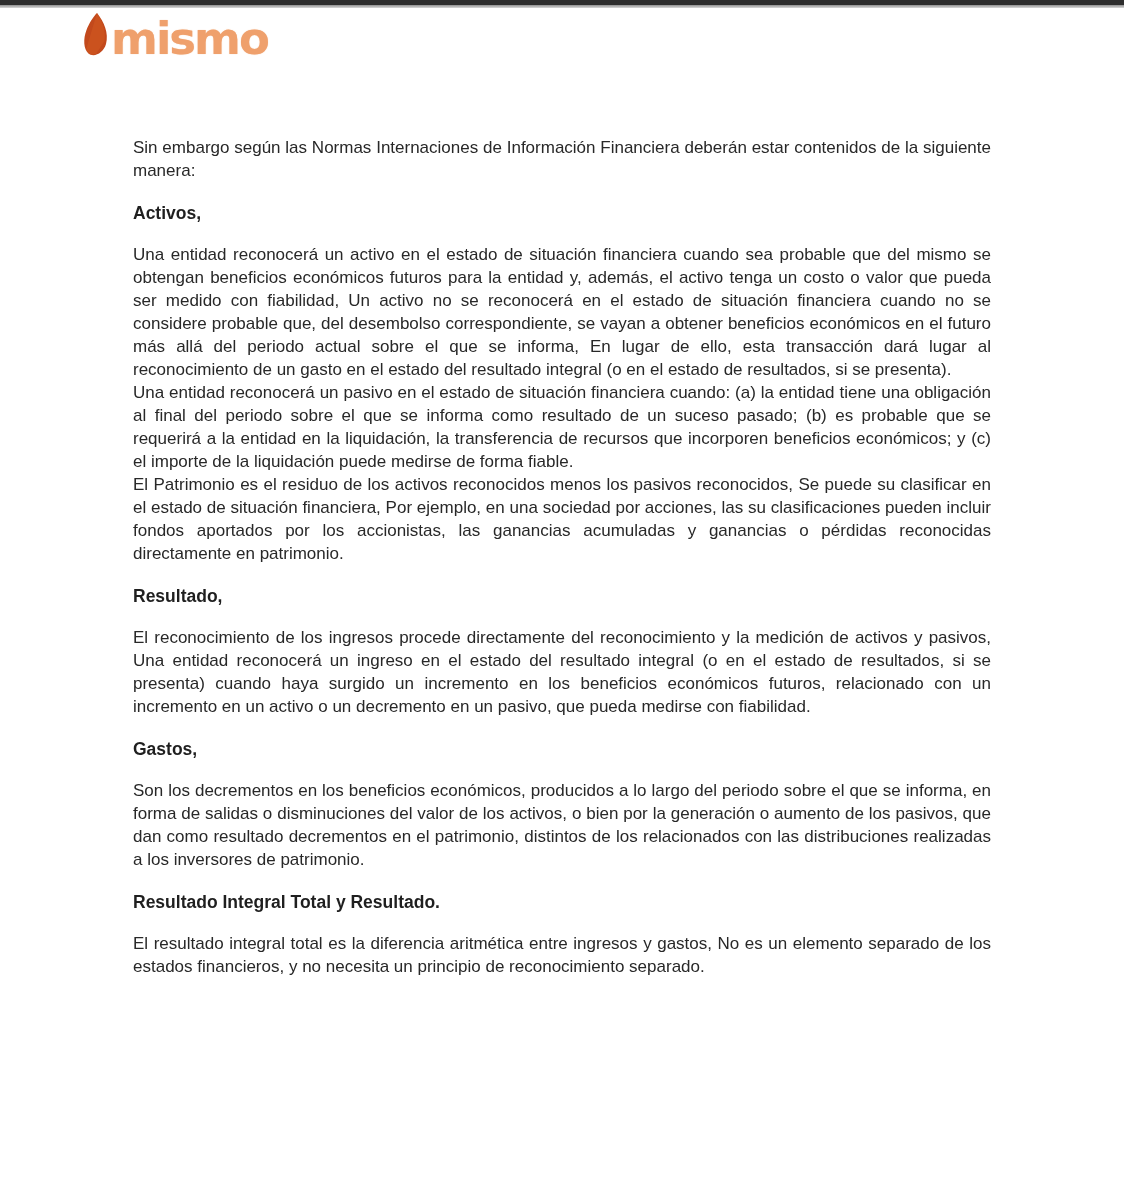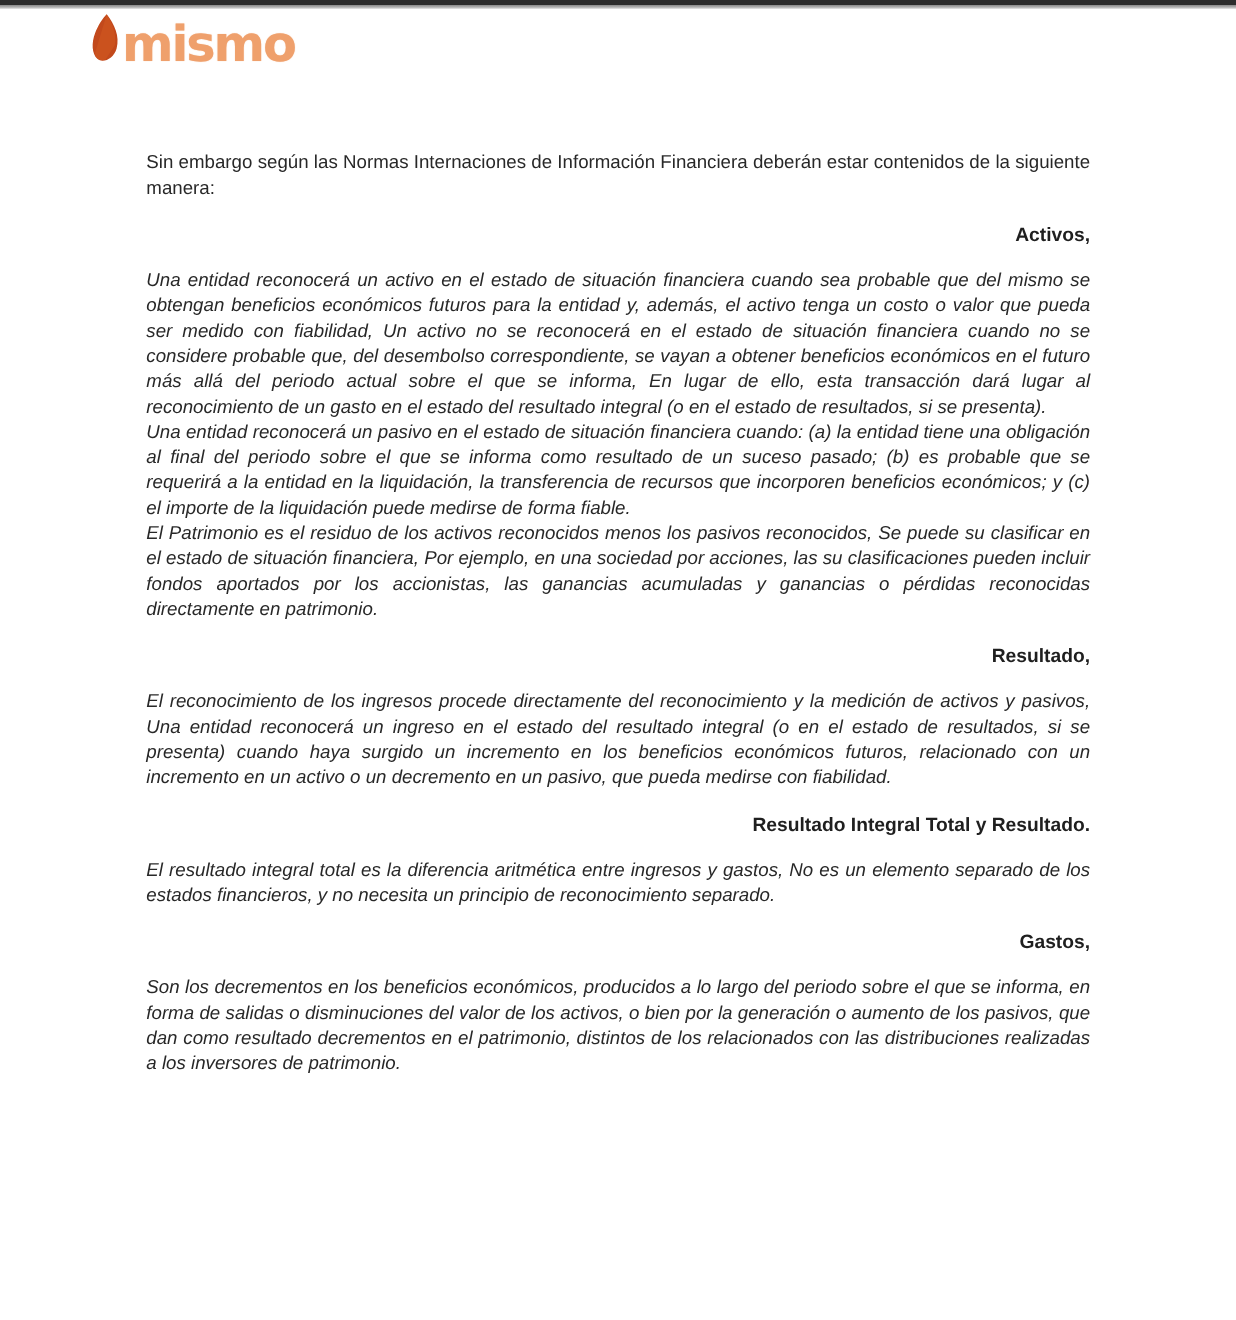--- a/index.html
+++ b/index.html
@@ -55,28 +55,26 @@
     font-size: 17px;
     line-height: 23px;
     text-align: justify;
   }
   .section h2 {
     font-size: 17.5px;
     line-height: 20px;
     font-weight: bold;
     color: #1f1f1f;
     margin: 21px 0 20px 0;
-    text-align: right;
   }
   .section p {
     margin: 0;
     font-size: 17px;
     line-height: 23px;
     text-align: justify;
-    font-style: italic;
   }
 </style>
 </head>
 <body>
 
 <div class="scan-bar-dark"></div>
 <div class="scan-bar-gray"></div>
 
 <div class="logo">
   <span class="logo-leaf">
@@ -103,21 +101,21 @@
   <div class="section">
     <p>El Patrimonio es el residuo de los activos reconocidos menos los pasivos reconocidos, Se puede su clasificar en el estado de situación financiera, Por ejemplo, en una sociedad por acciones, las su clasificaciones pueden incluir fondos aportados por los accionistas, las ganancias acumuladas y ganancias o pérdidas reconocidas directamente en patrimonio.</p>
   </div>
 
   <div class="section">
     <h2>Resultado,</h2>
     <p>El reconocimiento de los ingresos procede directamente del reconocimiento y la medición de activos y pasivos, Una entidad reconocerá un ingreso en el estado del resultado integral (o en el estado de resultados, si se presenta) cuando haya surgido un incremento en los beneficios económicos futuros, relacionado con un incremento en un activo o un decremento en un pasivo, que pueda medirse con fiabilidad.</p>
   </div>
 
   <div class="section">
-    <h2>Resultado Integral Total y Resultado.</h2>
-    <p>El resultado integral total es la diferencia aritmética entre ingresos y gastos, No es un elemento separado de los estados financieros, y no necesita un principio de reconocimiento separado.</p>
+    <h2>Gastos,</h2>
+    <p>Son los decrementos en los beneficios económicos, producidos a lo largo del periodo sobre el que se informa, en forma de salidas o disminuciones del valor de los activos, o bien por la generación o aumento de los pasivos, que dan como resultado decrementos en el patrimonio, distintos de los relacionados con las distribuciones realizadas a los inversores de patrimonio.</p>
   </div>
 
   <div class="section">
-    <h2>Gastos,</h2>
-    <p>Son los decrementos en los beneficios económicos, producidos a lo largo del periodo sobre el que se informa, en forma de salidas o disminuciones del valor de los activos, o bien por la generación o aumento de los pasivos, que dan como resultado decrementos en el patrimonio, distintos de los relacionados con las distribuciones realizadas a los inversores de patrimonio.</p>
+    <h2>Resultado Integral Total y Resultado.</h2>
+    <p>El resultado integral total es la diferencia aritmética entre ingresos y gastos, No es un elemento separado de los estados financieros, y no necesita un principio de reconocimiento separado.</p>
   </div>
 </div>
 
 </body></html>

